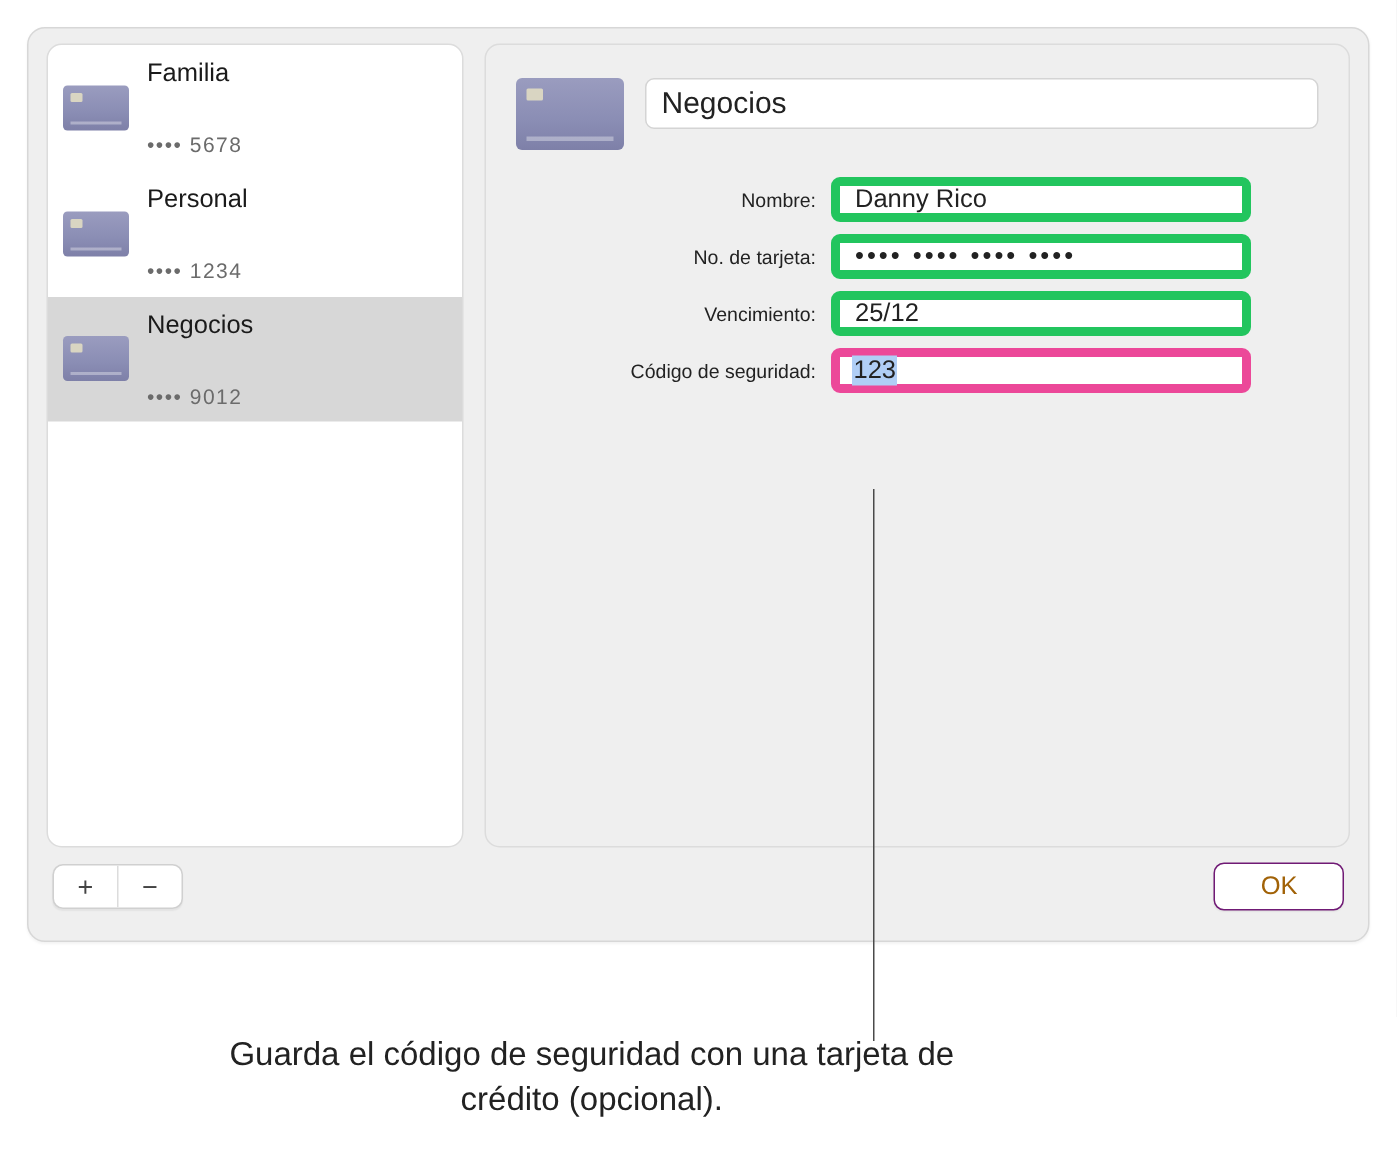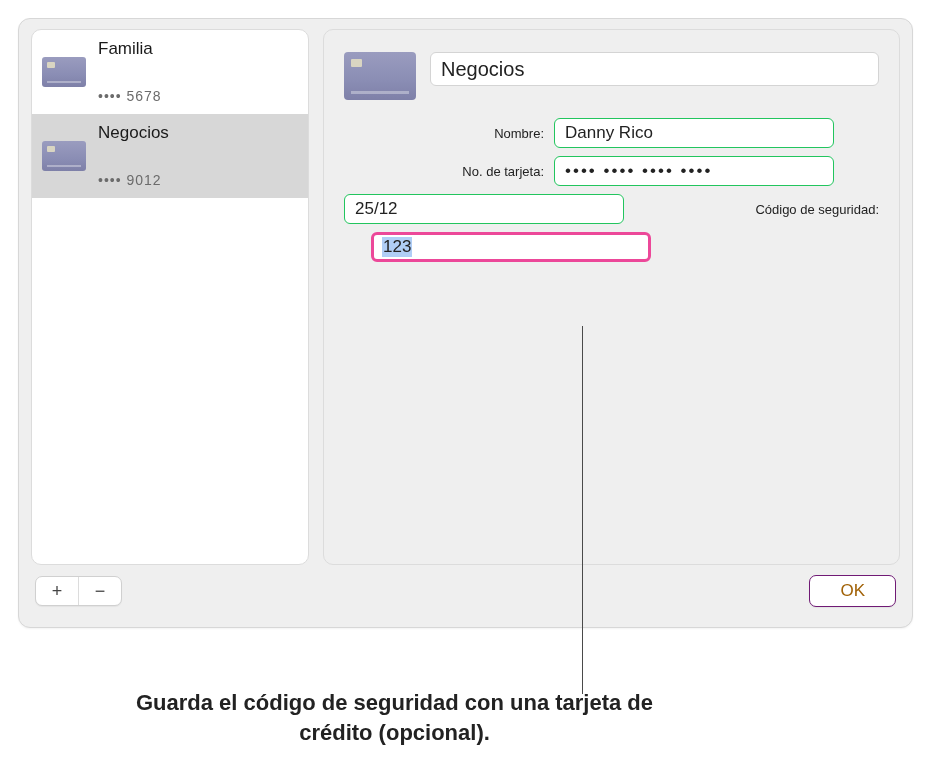--- a/index.html
+++ b/index.html
@@ -133,34 +133,33 @@
     align-items: center;
   }
   .form label {
     text-align: right;
     font-size: 13px;
     color: #222;
   }
   .field, .field-focus {
     height: 30px;
     background: #ffffff;
-    border: 1px solid #22c55e;
+    border: 6px solid #22c55e;
     border-radius: 6px;
     padding: 3px 10px;
     font-size: 17px;
     display: flex;
     align-items: center;
     color: #222;
     width: 280px;
   }
   .dots { letter-spacing: 2px; }
   .field-focus {
-    border: 3px solid #ec4899;
+    border: 6px solid #ec4899;
     padding: 1px 8px;
-    margin-left: 27px;
   }
   .field-focus .hl {
     background: #b0cef6;
     padding: 0 1px;
   }
 
   
   .bottom-bar {
     height: 62px;
     display: flex;
@@ -209,21 +208,20 @@
     width: 1px;
     height: 368px;
     background: #4a4a4a;
   }
   .caption {
     position: absolute;
     top: 670px;
     left: 0;
     width: 789px;
     text-align: center;
-    font-weight: bold;
   }
   .caption p {
     display: inline-block;
     max-width: 520px;
     font-size: 22px;
     color: #222;
     margin: 0 auto;
     line-height: 1.35;
     text-align: center;
   }
@@ -242,20 +240,27 @@
     <div class="body-area">
 
       <div class="sidebar">
         <div class="card-item">
           <div class="card-thumb"></div>
           <div class="card-text">
             <span class="card-name">Familia</span>
             <span class="card-num">•••• 5678</span>
           </div>
         </div>
+        <div class="card-item">
+          <div class="card-thumb"></div>
+          <div class="card-text">
+            <span class="card-name">Personal</span>
+            <span class="card-num">•••• 1234</span>
+          </div>
+        </div>
         <div class="card-item selected">
           <div class="card-thumb"></div>
           <div class="card-text">
             <span class="card-name">Negocios</span>
             <span class="card-num">•••• 9012</span>
           </div>
         </div>
       </div>
 
       <div class="detail">
@@ -270,20 +275,21 @@
           <label>Nombre:</label>
           <div class="field">
             <span>Danny Rico</span>
           </div>
 
           <label>No. de tarjeta:</label>
           <div class="field">
             <span class="dots">•••• •••• •••• ••••</span>
           </div>
 
+          <label>Vencimiento:</label>
           <div class="field">
             <span>25/12</span>
           </div>
 
           <label>Código de seguridad:</label>
           <div class="field-focus">
             <span class="hl">123</span>
           </div>
         </div>
       </div>

